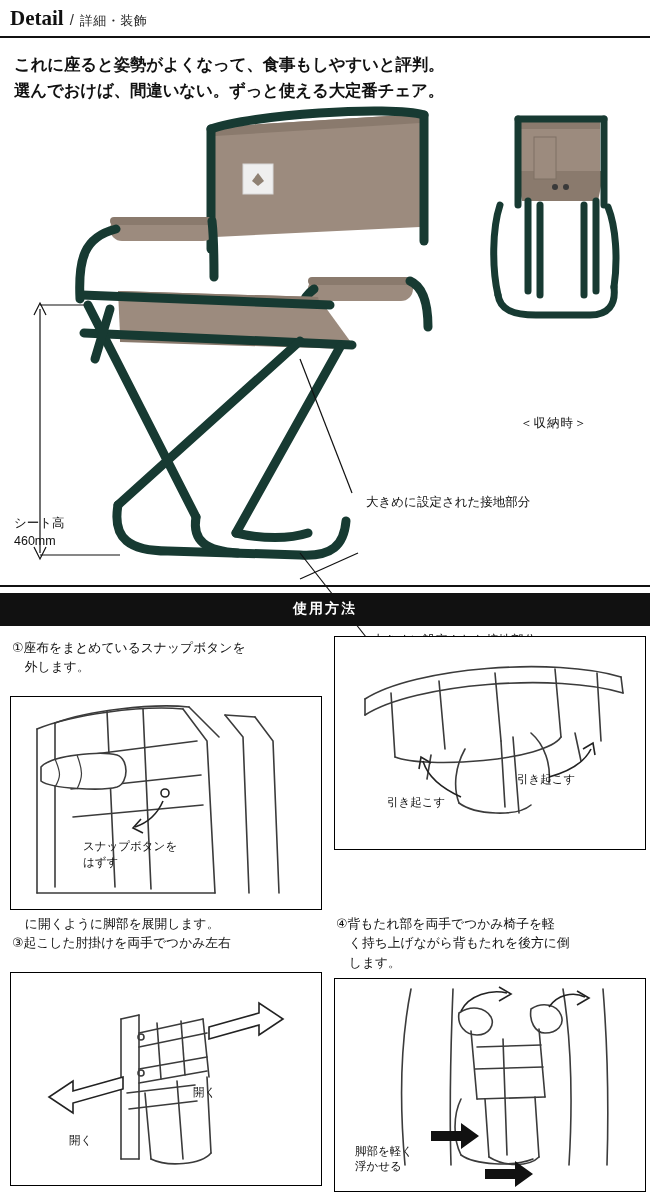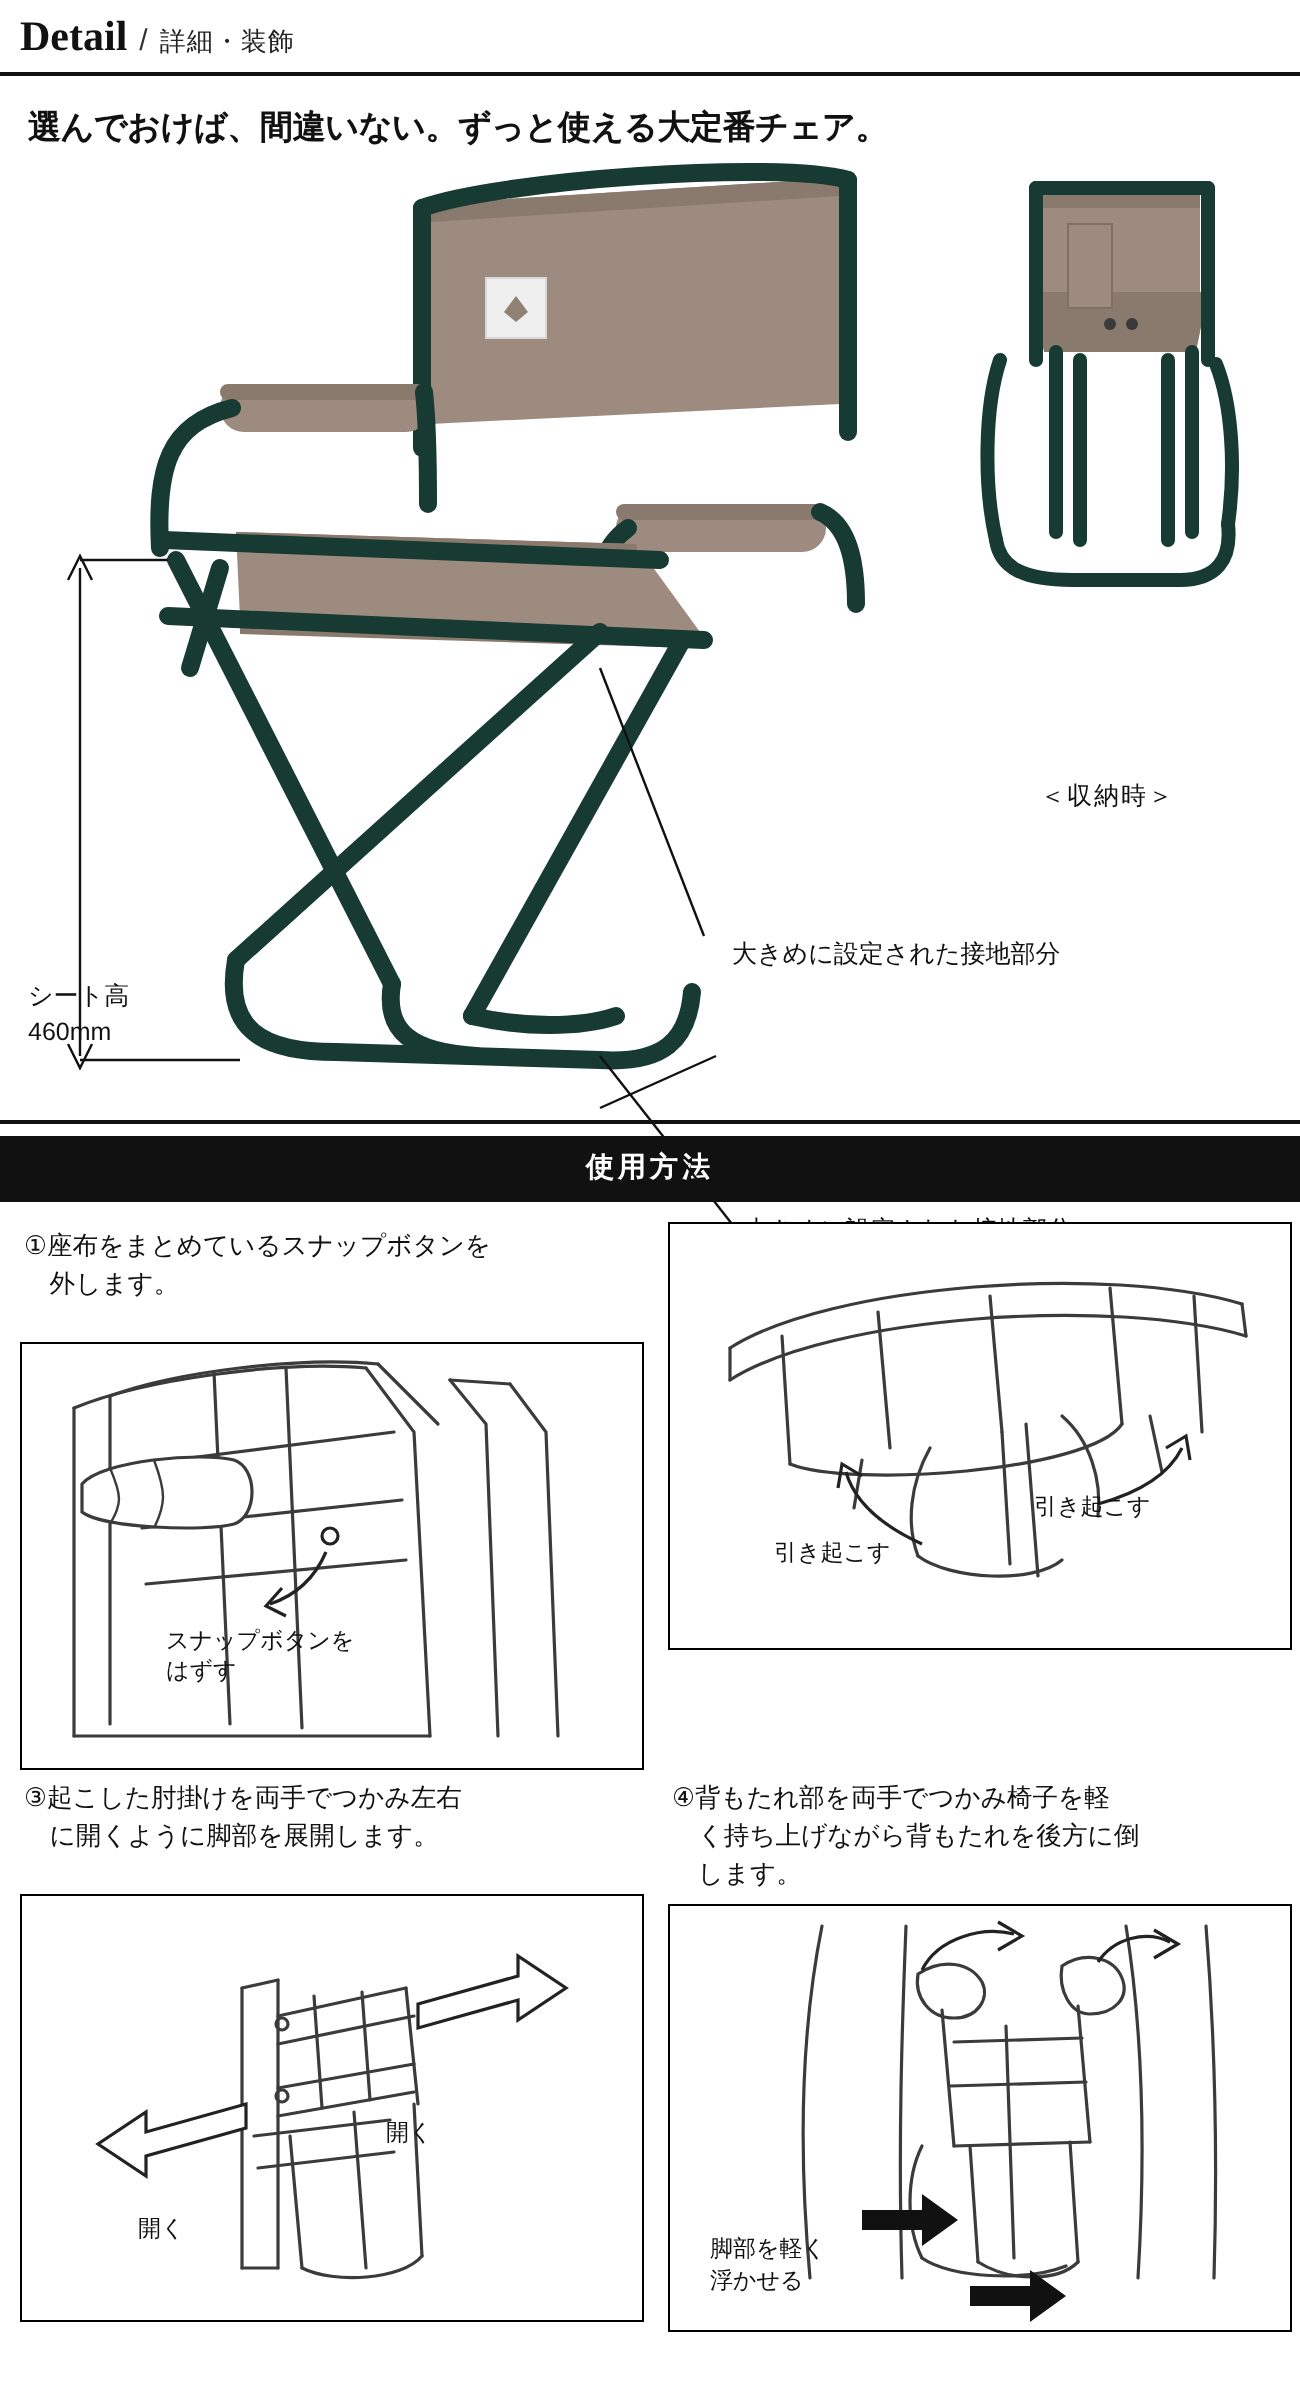--- a/index.html
+++ b/index.html
@@ -121,20 +121,21 @@
 
 <div class="page">
 
   <div class="detail-header">
     <span class="en">Detail</span>
     <span class="slash">/</span>
     <span class="jp">詳細・装飾</span>
   </div>
 
   <div class="lead">
+    <div>これに座ると姿勢がよくなって、食事もしやすいと評判。</div>
     <div>選んでおけば、間違いない。ずっと使える大定番チェア。</div>
   </div>
 
   <div class="hero">
     <svg width="650" height="470" viewBox="0 0 650 470">
 
       <g>
         <path d="M215,18 L420,5 L420,118 L215,128 Z" fill="#9c8b7e"></path>
         <path d="M215,18 L420,5 L420,14 L215,27 Z" fill="#8a7a6d"></path>
         <rect x="243" y="55" width="30" height="30" fill="#efefef" stroke="#d8d8d8" stroke-width="1"></rect>
@@ -318,22 +319,22 @@
             <path d="M248,112 L258,106 L260,118"></path>
           </g>
         </svg>
         <div class="fig-label figtext-pull-l">引き起こす</div>
         <div class="fig-label figtext-pull-r">引き起こす</div>
       </div>
     </div>
 
     <div class="step">
       <div class="step-text">
+        <div>　に開くように脚部を展開します。</div>
         <div>③起こした肘掛けを両手でつかみ左右</div>
-        <div>　に開くように脚部を展開します。</div>
       </div>
       <div class="step-fig tall">
         <svg width="310" height="212" viewBox="0 0 310 212">
           <g fill="none" stroke="#3b3b3b" stroke-width="1.6" stroke-linecap="round">
 
             <path d="M110,46 L110,186"></path>
             <path d="M128,42 L128,186"></path>
             <path d="M110,46 L128,42"></path>
             <path d="M110,186 L128,186"></path>
             <path d="M128,60 L192,46"></path>

